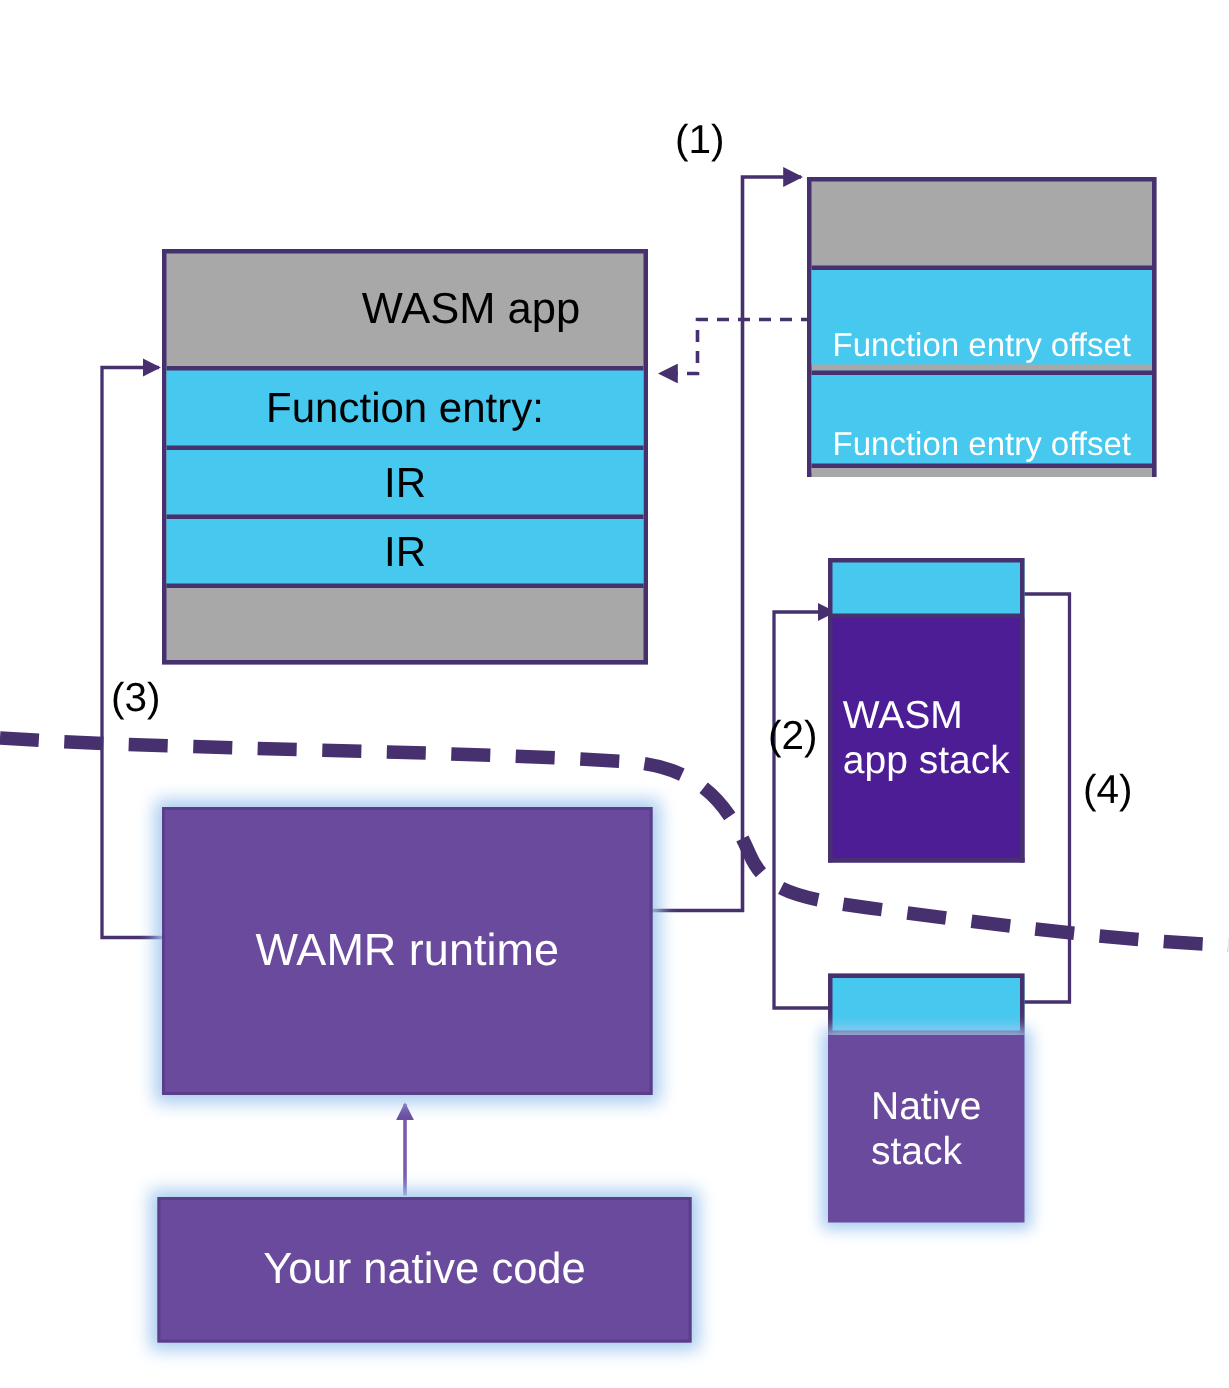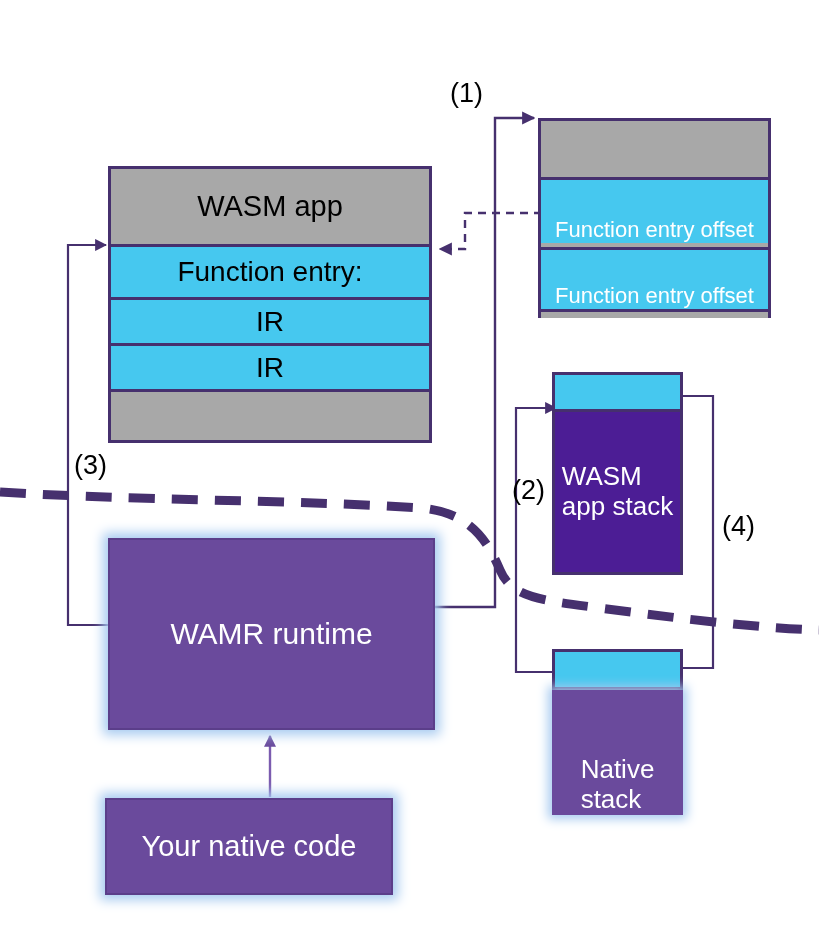--- a/index.html
+++ b/index.html
@@ -77,20 +77,21 @@
   .wasm-title {
     position: absolute;
     left: 0; top: 0;
     width: 100%;
     height: 75px;
     display: flex;
     align-items: center;
     justify-content: center;
     color: #000000;
     font-size: 29px;
+    padding-left: 44px;
   }
   .wasm-band {
     position: absolute;
     left: 0;
     width: 100%;
     box-sizing: border-box;
     background: #46C8EF;
     display: flex;
     align-items: center;
     justify-content: center;
@@ -117,21 +118,21 @@
     text-align: center;
   }
   .wamr {
     left: 108px; top: 538px;
     width: 327px; height: 192px;
     font-size: 30px;
     text-align: right;
   }
   .native-code {
     left: 105px; top: 798px;
-    width: 288px; height: 97px;
+    width: 356px; height: 97px;
     font-size: 29px;
   }
 
   
   .appstack-top {
     position: absolute;
     left: 552px; top: 372px;
     width: 131px; height: 40px;
     box-sizing: border-box;
     background: #46C8EF;
@@ -163,21 +164,21 @@
     border: 3px solid #46306E;
   }
   .nstack-body {
     position: absolute;
     left: 552px; top: 690px;
     width: 131px; height: 125px;
     box-sizing: border-box;
     background: #6A4A9C;
     box-shadow: 0 0 10px 4px #A8CBF0;
     display: flex;
-    align-items: flex-end;
+    align-items: center;
     justify-content: center;
     color: #ffffff;
     font-size: 26px;
     line-height: 1.15;
   }
 
   
   .steplabel {
     position: absolute;
     color: #000000;

